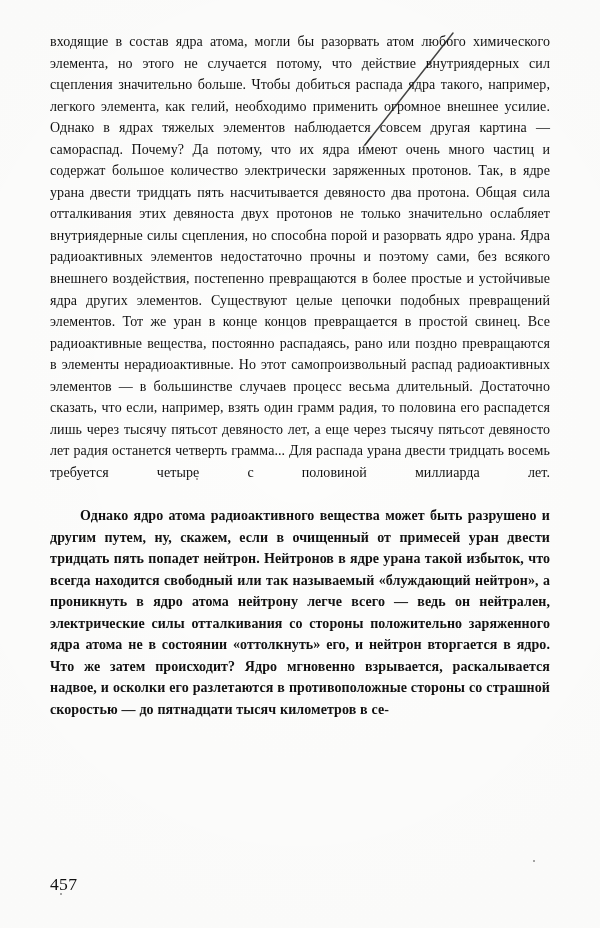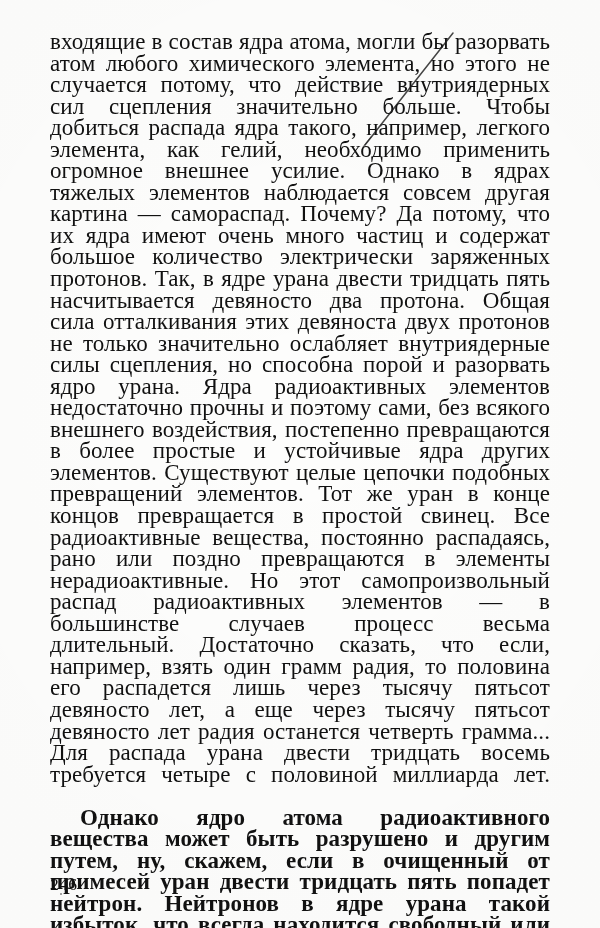--- a/index.html
+++ b/index.html
@@ -41,21 +41,21 @@
     position: absolute;
     left: 50px;
     top: 31px;
     width: 500px;
   }
 
   .para {
     margin: 0;
     text-align: justify;
     text-justify: inter-word;
-    font-size: 23px;
+    font-size: 14px;
     line-height: 21.55px;
     letter-spacing: 0.08px;
     word-spacing: 0.2px;
     -webkit-font-smoothing: none;
   }
   .para.indent {
     text-indent: 30px;
     font-weight: bold;
   }
   
@@ -97,21 +97,21 @@
   <div id="paper-grain"></div>
 
   <div id="text-column">
 
     <p class="para cont-last">входящие в состав ядра атома, могли бы разорвать атом любого химического элемента, но этого не случается потому, что действие внутриядерных сил сцепления значительно больше. Чтобы добиться распада ядра такого, например, легкого элемента, как гелий, необходимо применить огромное внешнее усилие. Однако в ядрах тяжелых элементов наблюдается совсем другая картина — самораспад. Почему? Да потому, что их ядра имеют очень много частиц и содержат большое количество электрически заряженных протонов. Так, в ядре урана двести тридцать пять насчитывается девяносто два протона. Общая сила отталкивания этих девяноста двух протонов не только значительно ослабляет внутриядерные силы сцепления, но способна порой и разорвать ядро урана. Ядра радиоактивных элементов недостаточно прочны и поэтому сами, без всякого внешнего воздействия, постепенно превращаются в более простые и устойчивые ядра других элементов. Существуют целые цепочки подобных превращений элементов. Тот же уран в конце концов превращается в простой свинец. Все радиоактивные вещества, постоянно распадаясь, рано или поздно превращаются в элементы нерадиоактивные. Но этот самопроизвольный распад радиоактивных элементов — в большинстве случаев процесс весьма длительный. Достаточно сказать, что если, например, взять один грамм радия, то половина его распадется лишь через тысячу пятьсот девяносто лет, а еще через тысячу пятьсот девяносто лет радия останется четверть грамма... Для распада урана двести тридцать восемь требуется четыре с половиной миллиарда лет.</p>
 
     <p class="para indent">Однако ядро атома радиоактивного вещества может быть разрушено и другим путем, ну, скажем, если в очищенный от примесей уран двести тридцать пять попадет нейтрон. Нейтронов в ядре урана такой избыток, что всегда находится свободный или так называемый «блуждающий нейтрон», а проникнуть в ядро атома нейтрону легче всего — ведь он нейтрален, электрические силы отталкивания со стороны положительно заряженного ядра атома не в состоянии «оттолкнуть» его, и нейтрон вторгается в ядро. Что же затем происходит? Ядро мгновенно взрывается, раскалывается надвое, и осколки его разлетаются в противоположные стороны со страшной скоростью — до пятнадцати тысяч километров в се-</p>
 
   </div>
 
-  <div id="folio">246</div>
+  <div id="folio">457</div>
 
   <svg id="scratch-layer" width="600" height="928" viewBox="0 0 600 928" aria-hidden="true">
     <line id="scratch-line" x1="453" y1="33" x2="365" y2="145" stroke="#1d1d1d" stroke-width="1.5" stroke-linecap="round" opacity="0.82"></line>
     <line x1="371" y1="137" x2="363" y2="147" stroke="#1d1d1d" stroke-width="1.2" stroke-linecap="round" opacity="0.6"></line>
   </svg>
 
   <div class="speck" style="left:166px;top:447px;width:2px;height:2px;"></div>
   <div class="speck" style="left:196px;top:478px;width:2px;height:2px;"></div>
   <div class="speck" style="left:533px;top:860px;width:2px;height:2px;"></div>
   <div class="speck" style="left:60px;top:893px;width:2px;height:2px;"></div>

